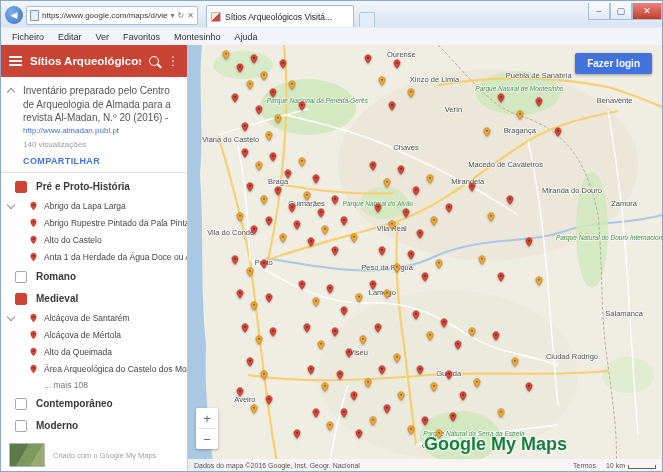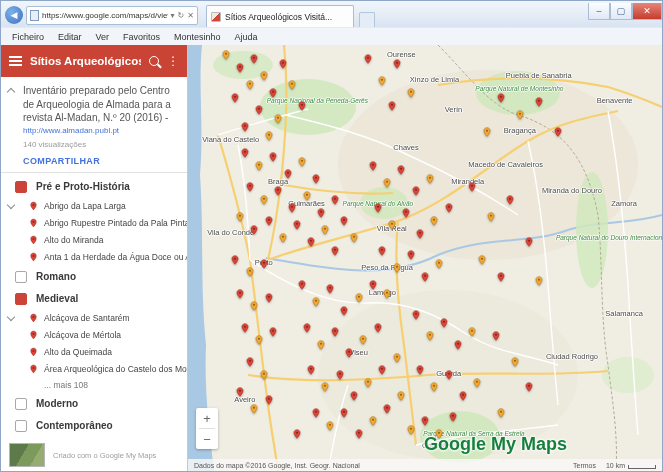--- a/index.html
+++ b/index.html
@@ -237,21 +237,21 @@
                 </span>
                 <span class="item-label">Abrigo Rupestre Pintado da Pala Pinta</span>
               </div>
               <div class="item">
                 <span class="item-pin">
                   <svg viewBox="0 0 24 24">
                     <path d="M12 1.5C7.6 1.5 4.5 4.8 4.5 9c0 5.3 7.5 13.5 7.5 13.5S19.5 14.3 19.5 9c0-4.2-3.1-7.5-7.5-7.5z" fill="#db4436" stroke="#8c231a" stroke-width="1"></path>
                     <circle cx="12" cy="9" r="2.6" fill="rgba(0,0,0,0.4)"></circle>
                   </svg>
                 </span>
-                <span class="item-label">Alto do Miranda</span>
+                <span class="item-label">Alto do Castelo</span>
               </div>
               <div class="item">
                 <span class="item-pin">
                   <svg viewBox="0 0 24 24">
                     <path d="M12 1.5C7.6 1.5 4.5 4.8 4.5 9c0 5.3 7.5 13.5 7.5 13.5S19.5 14.3 19.5 9c0-4.2-3.1-7.5-7.5-7.5z" fill="#db4436" stroke="#8c231a" stroke-width="1"></path>
                     <circle cx="12" cy="9" r="2.6" fill="rgba(0,0,0,0.4)"></circle>
                   </svg>
                 </span>
                 <span class="item-label">Anta 1 da Herdade da Água Doce ou Anta...</span>
               </div>
@@ -305,27 +305,27 @@
                   </svg>
                 </span>
                 <span class="item-label">Área Arqueológica do Castelo dos Mouros</span>
               </div>
               <div class="more">... mais 108</div>
             </div>
           </div>
           <div class="section">
             <div class="sec-row">
               <span class="cb"></span>
-              <span class="sec-label">Moderno</span>
+              <span class="sec-label">Contemporâneo</span>
             </div>
           </div>
           <div class="section">
             <div class="sec-row">
               <span class="cb"></span>
-              <span class="sec-label">Contemporâneo</span>
+              <span class="sec-label">Moderno</span>
             </div>
           </div>
         </div>
       <div class="sb-footer">
         <div class="basemap-thumb"></div>
         <div class="created">Criado com o Google My Maps</div>
       </div>
     </div>
 
     <div class="map">
@@ -1170,20 +1170,21 @@
               <circle cx="12" cy="9" r="2.6" fill="rgba(0,0,0,0.4)"></circle>
             </svg>
           </div>
           <div class="marker" style="left: 66%; top: 88%;">
             <svg viewBox="0 0 24 24">
               <path d="M12 1.5C7.6 1.5 4.5 4.8 4.5 9c0 5.3 7.5 13.5 7.5 13.5S19.5 14.3 19.5 9c0-4.2-3.1-7.5-7.5-7.5z" fill="#f2a72e" stroke="#9a6210" stroke-width="1"></path>
               <circle cx="12" cy="9" r="2.6" fill="rgba(0,0,0,0.4)"></circle>
             </svg>
           </div>
         </div>
+      <div class="login-btn">Fazer login</div>
       <div class="zoom-ctrl">
         <div class="zoom-btn">+</div>
         <div class="zoom-div"></div>
         <div class="zoom-btn">−</div>
       </div>
       <div class="watermark">Google My Maps</div>
       <div class="attrib">
         <span>Dados do mapa ©2016 Google, Inst. Geogr. Nacional</span>
         <span class="sp"></span>
         <span>Termos</span>

